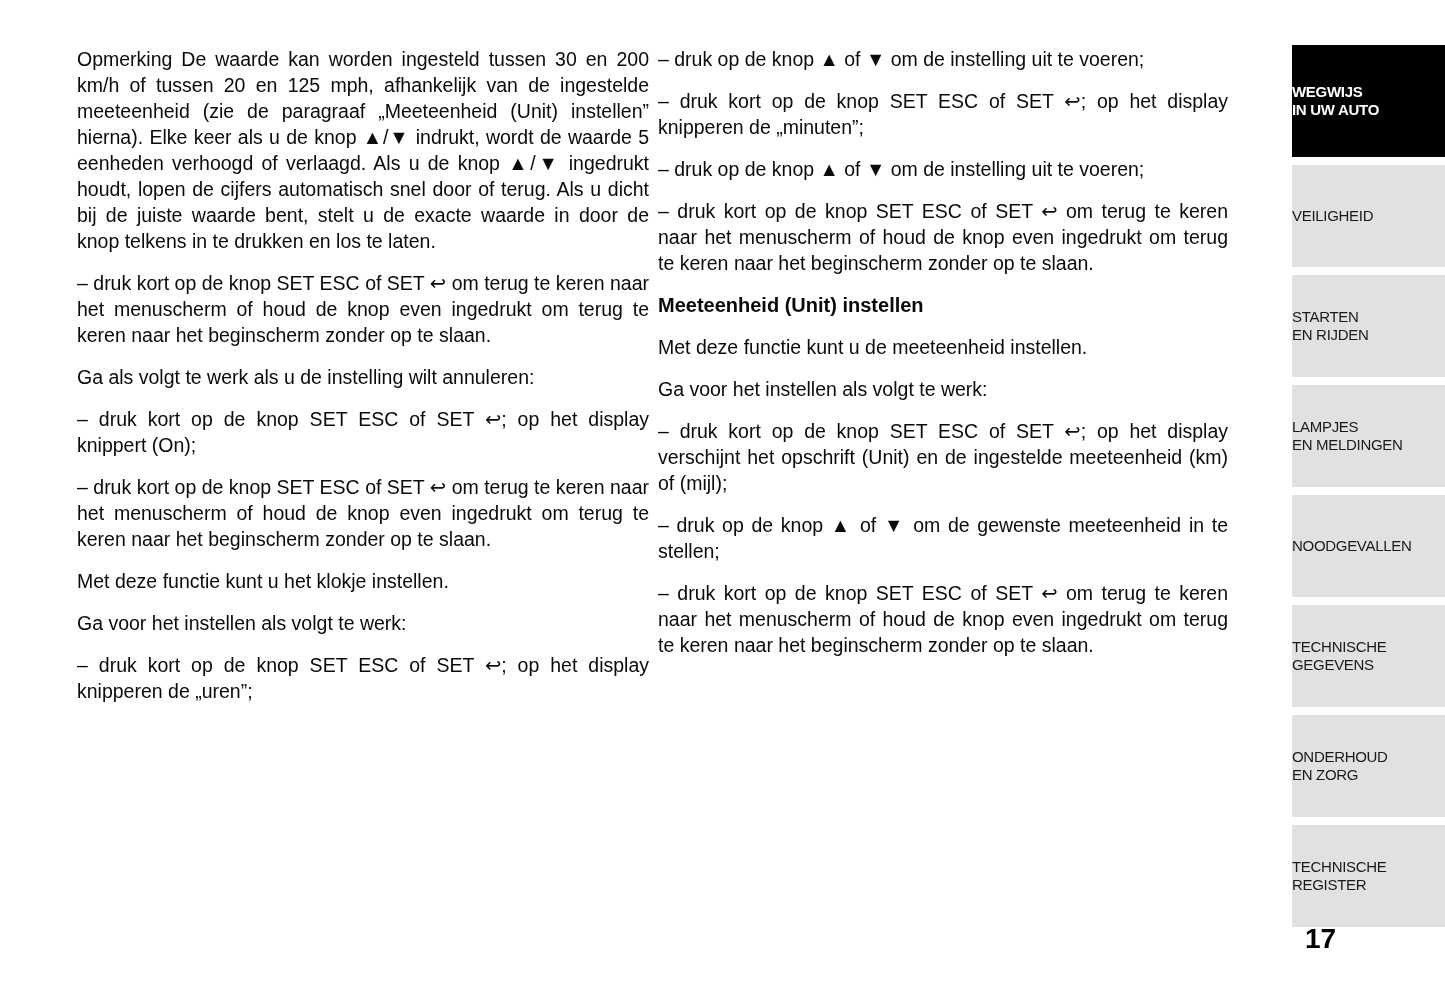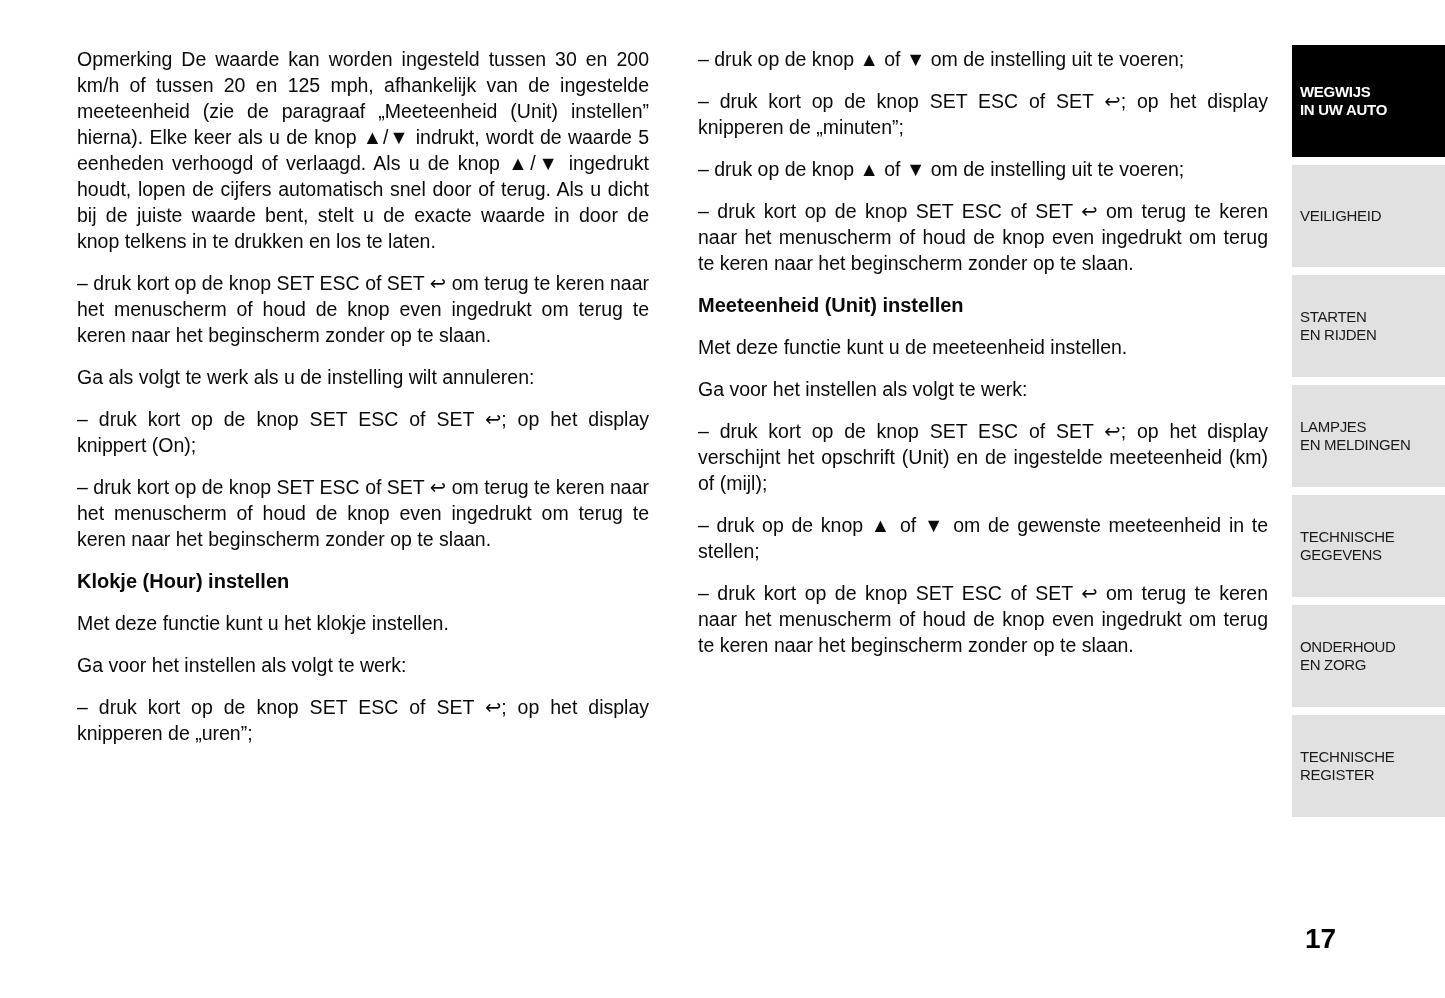--- a/index.html
+++ b/index.html
@@ -9,21 +9,21 @@
     font-family: "Liberation Sans", sans-serif;
     overflow: hidden;
   }
   .page {
     position: relative;
     width: 1445px; height: 998px;
     background: #ffffff;
   }
   .col { position: absolute; top: 46px; }
   .col.left  { left: 77px;  width: 572px; }
-  .col.right { left: 698px; width: 570px; }
+  .col.right { left: 658px; width: 570px; }
   p.body {
     font-size: 19.5px;
     line-height: 26px;
     color: #0a0a0a;
     text-align: justify;
     margin-bottom: 16px;
   }
   h2.heading {
     font-size: 20px;
     line-height: 26px;
@@ -39,21 +39,20 @@
   }
   .tab {
     width: 153px;
     height: 102px;
     background: #e1e1e1;
     color: #1a1a1a;
     margin-bottom: 8px;
     display: flex;
     flex-direction: column;
     justify-content: center;
-    padding-left: 8px;
     font-size: 15px;
     line-height: 18px;
     letter-spacing: -0.3px;
   }
   .tab.first { height: 112px; }
   .tab.active {
     background: #000000;
     color: #ffffff;
     font-weight: bold;
   }
@@ -71,21 +70,20 @@
 <body>
 
 <div class="page">
 
   <div class="col left">
     <p class="body">Opmerking De waarde kan worden ingesteld tussen 30 en 200 km/h of tussen 20 en 125 mph, afhankelijk van de ingestelde meeteenheid (zie de paragraaf „Meeteenheid (Unit) instellen” hierna). Elke keer als u de knop ▲/▼ indrukt, wordt de waarde 5 eenheden verhoogd of verlaagd. Als u de knop ▲/▼ ingedrukt houdt, lopen de cijfers automatisch snel door of terug. Als u dicht bij de juiste waarde bent, stelt u de exacte waarde in door de knop telkens in te drukken en los te laten.</p>
     <p class="body">– druk kort op de knop SET ESC of SET ↩ om terug te keren naar het menuscherm of houd de knop even ingedrukt om terug te keren naar het beginscherm zonder op te slaan.</p>
     <p class="body">Ga als volgt te werk als u de instelling wilt annuleren:</p>
     <p class="body">– druk kort op de knop SET ESC of SET ↩; op het display knippert (On);</p>
     <p class="body">– druk kort op de knop SET ESC of SET ↩ om terug te keren naar het menuscherm of houd de knop even ingedrukt om terug te keren naar het beginscherm zonder op te slaan.</p>
-    <h2 class="heading">Klokje (Hour) instellen</h2>
     <p class="body">Met deze functie kunt u het klokje instellen.</p>
     <p class="body">Ga voor het instellen als volgt te werk:</p>
     <p class="body">– druk kort op de knop SET ESC of SET ↩; op het display knipperen de „uren”;</p>
   </div>
 
   <div class="col right">
     <p class="body">– druk op de knop ▲ of ▼ om de instelling uit te voeren;</p>
     <p class="body">– druk kort op de knop SET ESC of SET ↩; op het display knipperen de „minuten”;</p>
     <p class="body">– druk op de knop ▲ of ▼ om de instelling uit te voeren;</p>
     <p class="body">– druk kort op de knop SET ESC of SET ↩ om terug te keren naar het menuscherm of houd de knop even ingedrukt om terug te keren naar het beginscherm zonder op te slaan.</p>
@@ -108,20 +106,24 @@
     </div>
     <div class="tab">
       <span>STARTEN</span>
       <span>EN RIJDEN</span>
     </div>
     <div class="tab">
       <span>LAMPJES</span>
       <span>EN MELDINGEN</span>
     </div>
     <div class="tab">
+      <span>NOODGEVALLEN</span>
+      <span></span>
+    </div>
+    <div class="tab">
       <span>TECHNISCHE</span>
       <span>GEGEVENS</span>
     </div>
     <div class="tab">
       <span>ONDERHOUD</span>
       <span>EN ZORG</span>
     </div>
     <div class="tab">
       <span>TECHNISCHE</span>
       <span>REGISTER</span>

